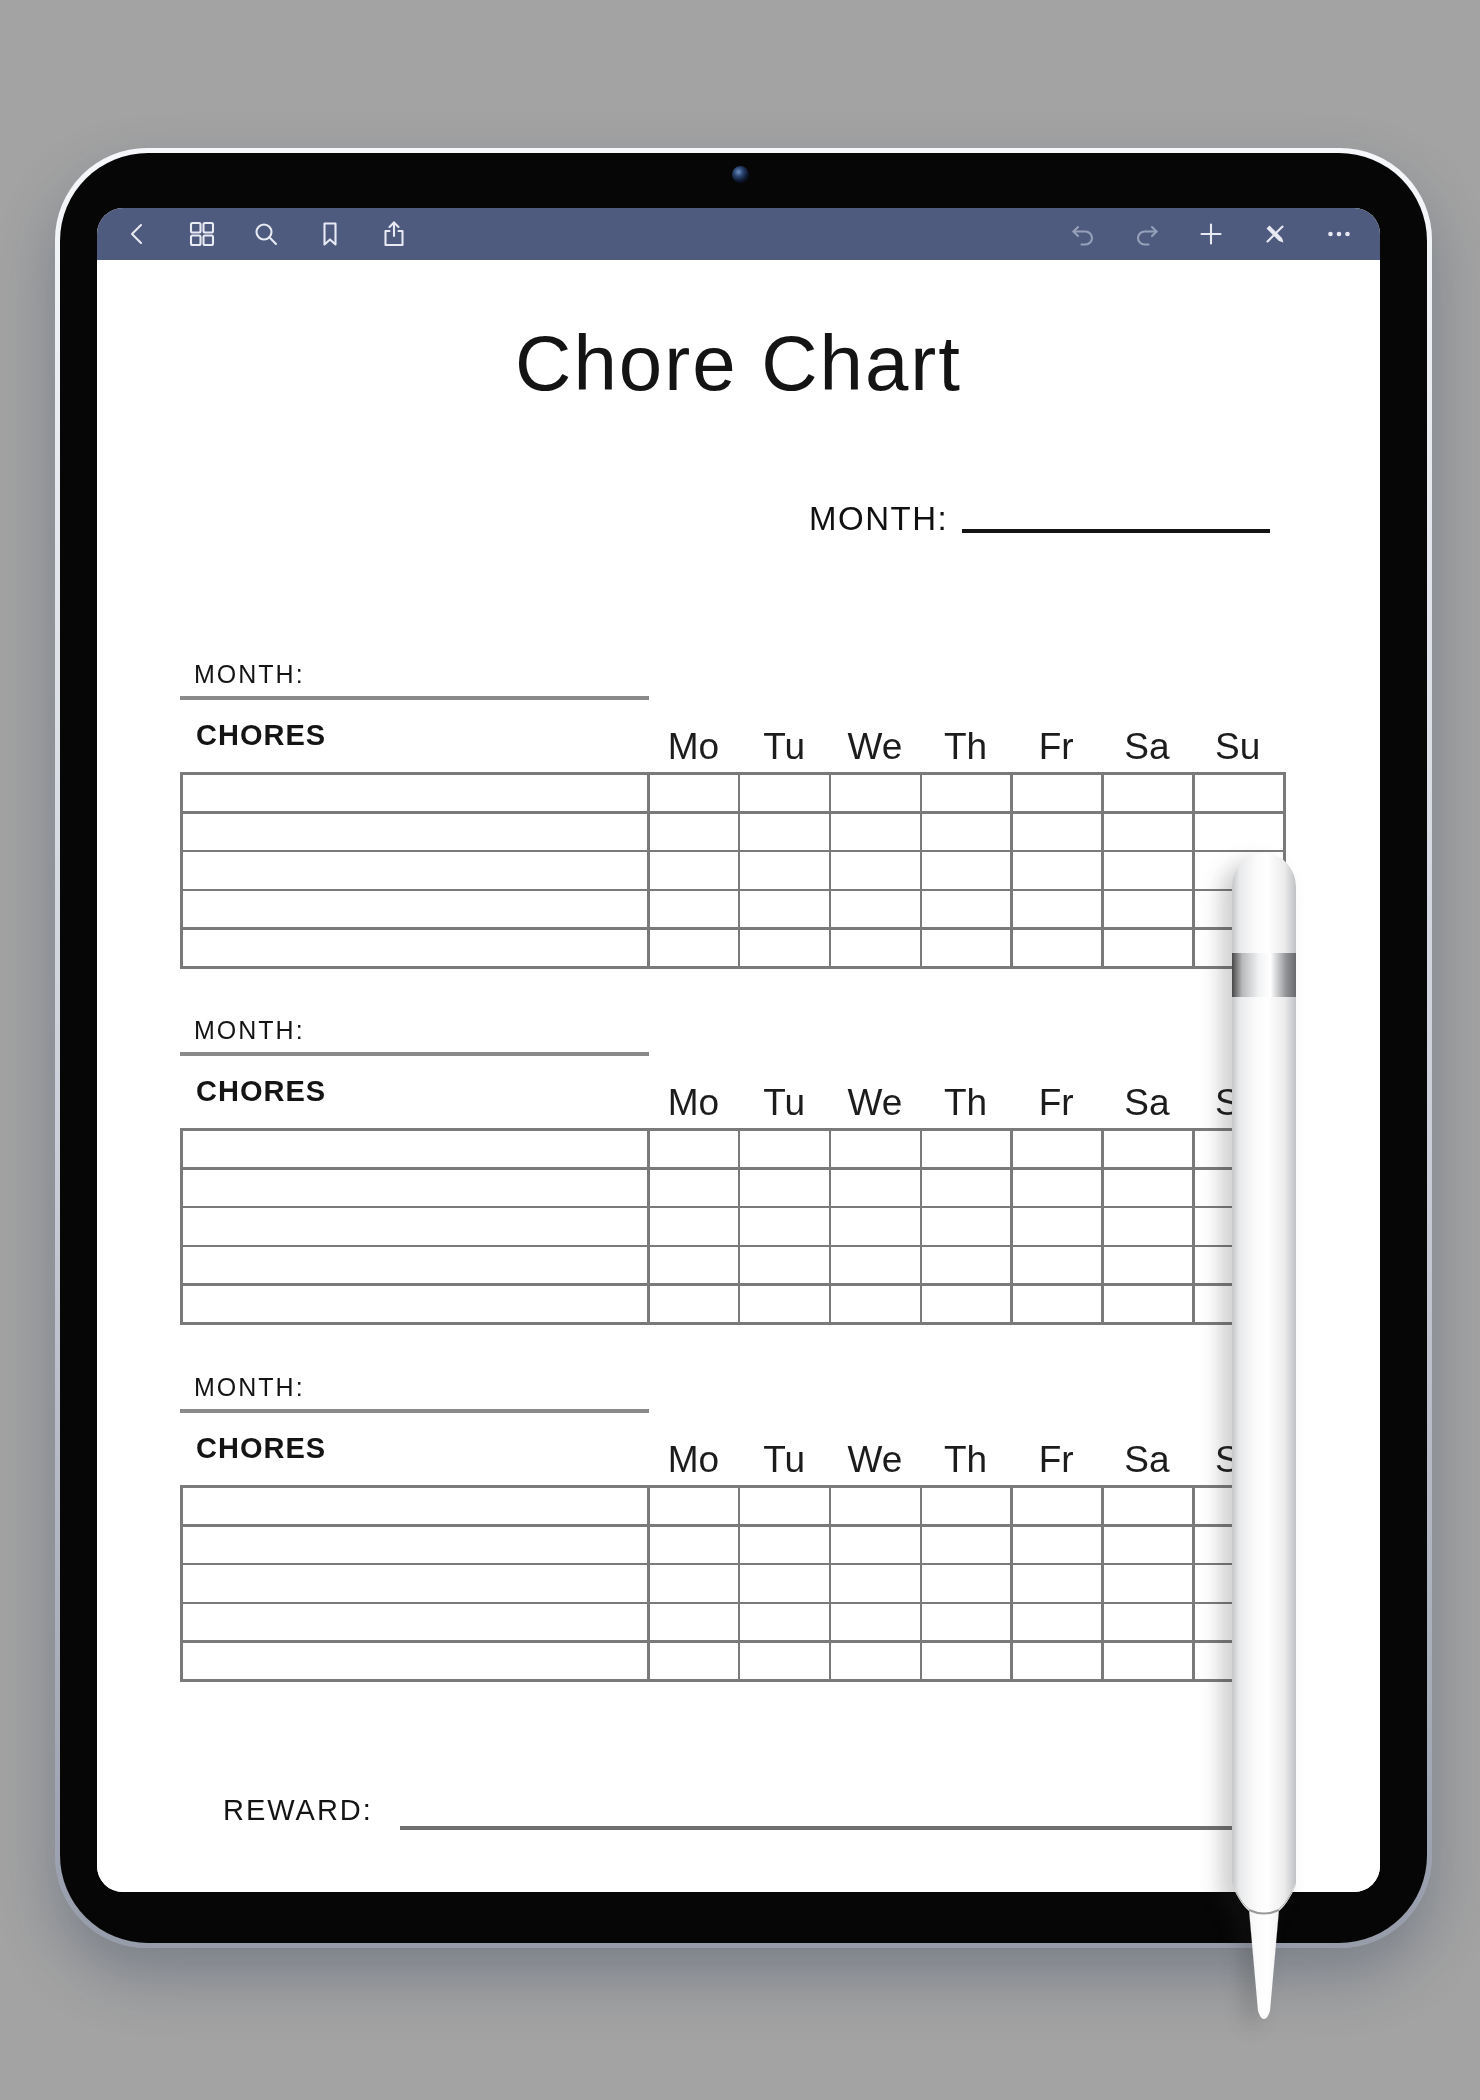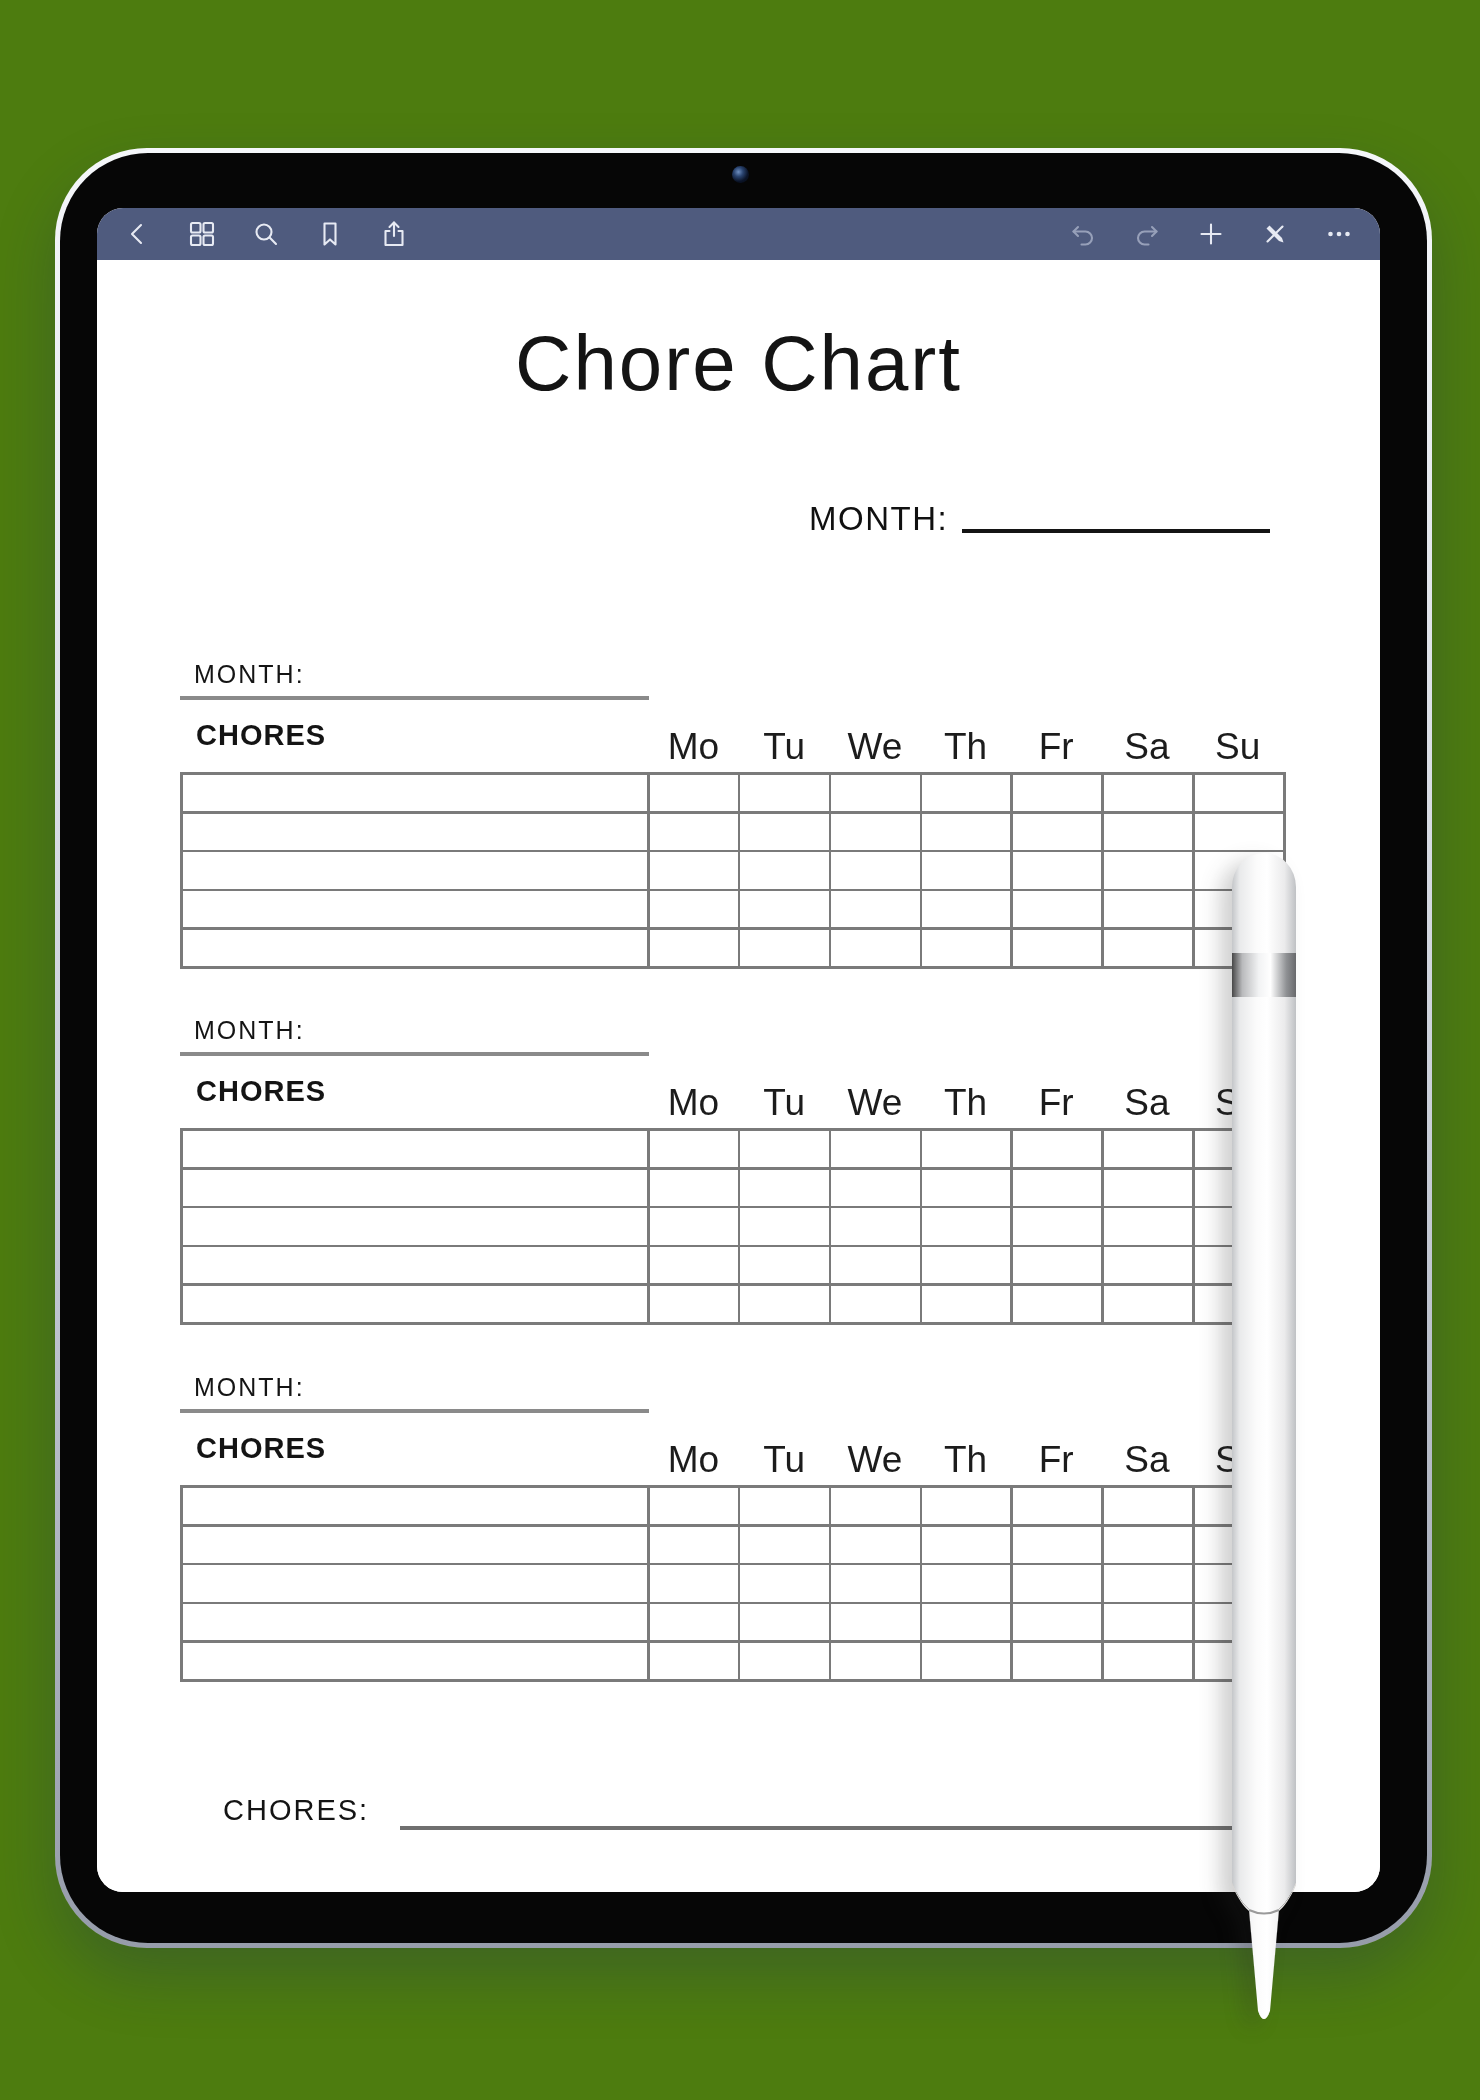--- a/index.html
+++ b/index.html
@@ -1,19 +1,19 @@
 <!DOCTYPE html>
 <html><head>
 <meta charset="utf-8">
 <style>
   * { margin:0; padding:0; box-sizing:border-box; }
   html,body { width:1480px; height:2100px; }
   body { font-family:"Liberation Sans", sans-serif; }
 
-  #stage { position:relative; width:1480px; height:2100px; background:#4d7c0f; overflow:hidden; }
+  #stage { position:relative; width:1480px; height:2100px; background:#a3a3a3; overflow:hidden; }
 
   
   .tablet { position:absolute; left:55px; top:148px; width:1377px; height:1800px;
             border-radius:92px;
             background:linear-gradient(180deg,#f5f7fa 0%,#c9ced8 55%,#969caa 100%);
             box-shadow:0 28px 60px rgba(30,50,80,.30); }
   .bezel  { position:absolute; inset:5px; background:#060606; border-radius:88px; }
   .camera { position:absolute; left:672px; top:13px; width:17px; height:17px; border-radius:50%;
             background:radial-gradient(circle at 38% 35%, #6f8fc0 0%, #2a4470 30%, #0b1428 62%, #05080f 100%); }
   .screen { position:absolute; left:37px; right:47px; top:55px; bottom:51px;
@@ -348,21 +348,21 @@
                 <div class="cell"></div>
                 <div class="cell"></div>
                 <div class="cell"></div>
                 <div class="cell"></div>
                 <div class="cell"></div>
                 <div class="cell"></div>
               </div>
               </div>
           </div>
 
-          <div class="reward-label">CHORES:</div>
+          <div class="reward-label">REWARD:</div>
           <div class="reward-line"></div>
 
         </div>
       </div>
     </div>
   </div>
 
   <div class="pencil">
     <svg viewBox="0 0 64 1182" preserveAspectRatio="none">
       <defs>

